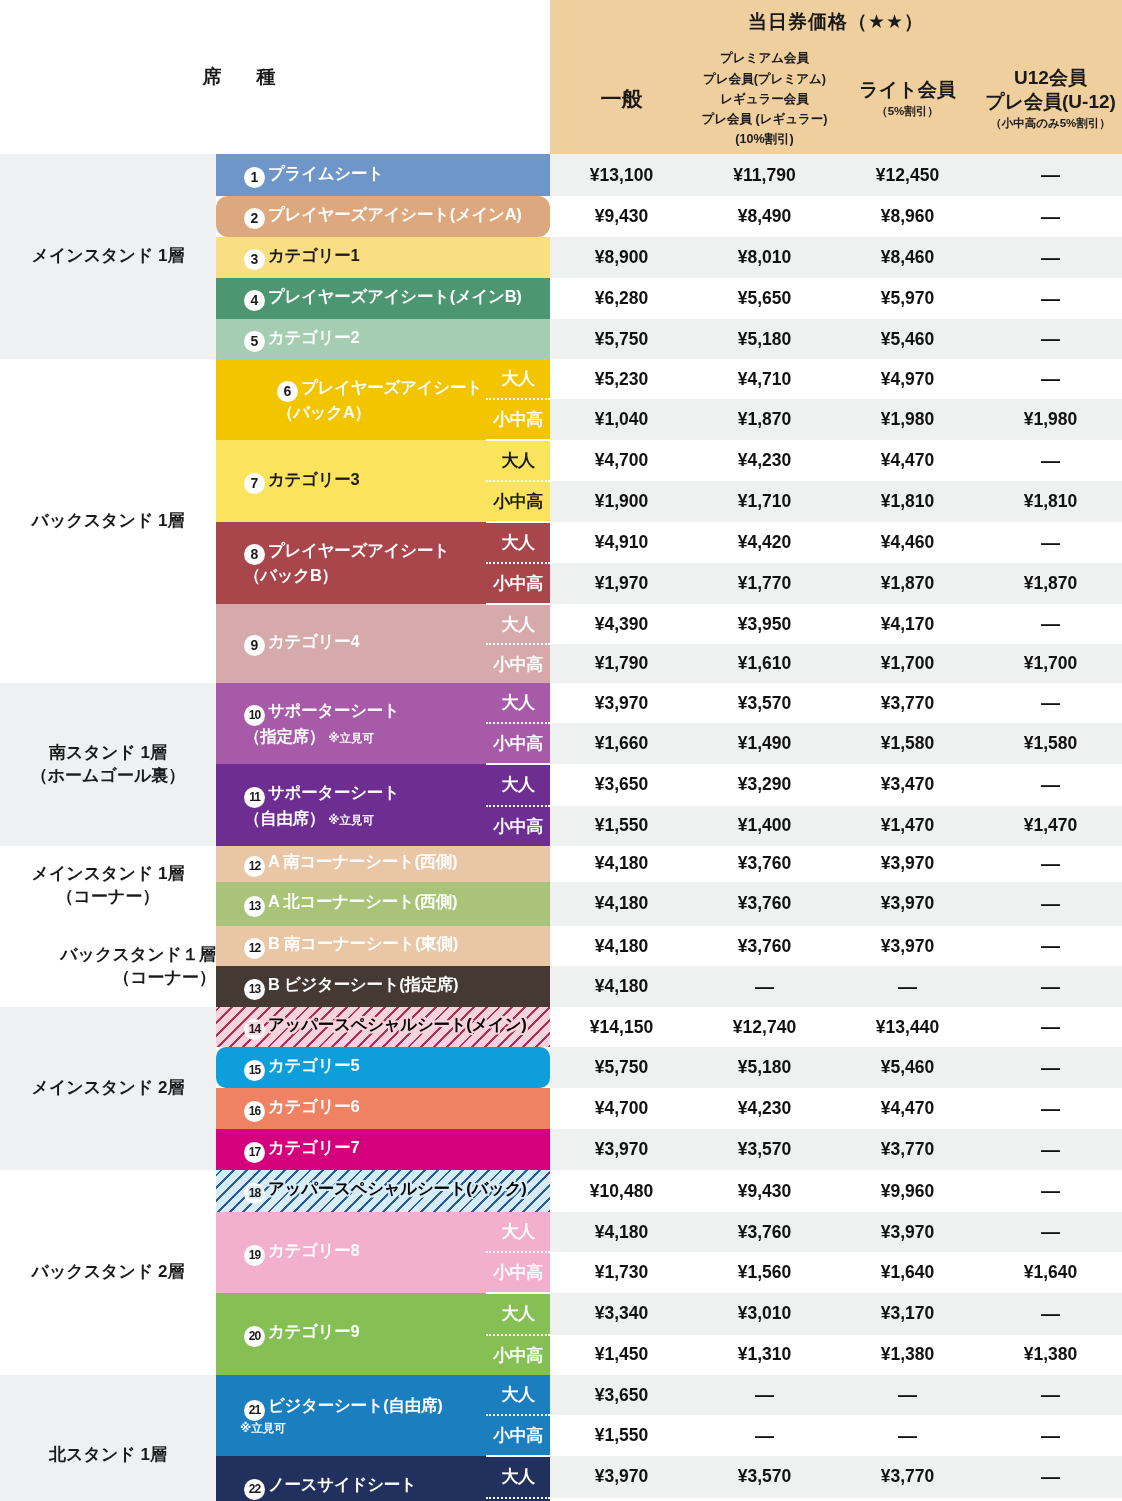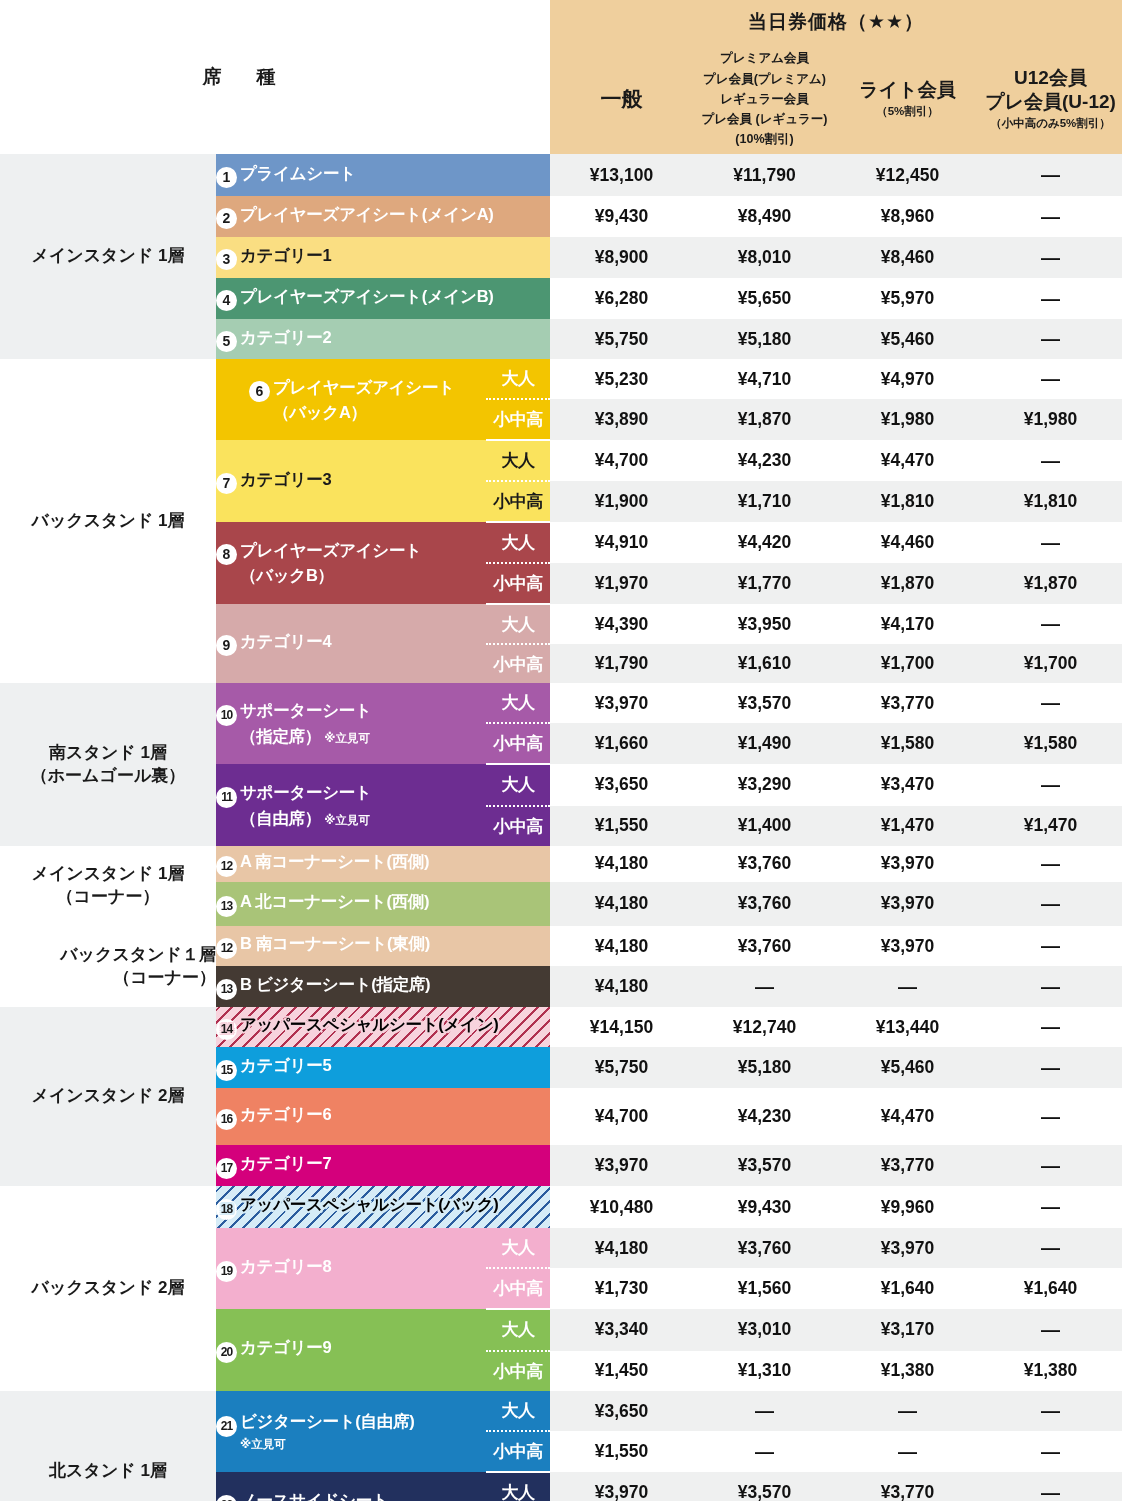--- a/index.html
+++ b/index.html
@@ -39,21 +39,21 @@
 
   
   .seat{position:relative;padding-left:8px;font-size:16.5px;font-weight:bold;line-height:1.22;
         white-space:nowrap;letter-spacing:-0.3px;}
   .seat .num{display:inline-block;width:21px;height:21px;border-radius:50%;background:#fff;color:#1a1a1a;
         font-size:14px;font-weight:bold;text-align:center;line-height:21px;margin-right:3px;vertical-align:-3px;
         letter-spacing:0;}
   .seat .num.n2{font-size:12px;letter-spacing:-1px;}
   .seat .sub{font-size:11.5px;font-weight:bold;letter-spacing:0;}
   .seat .ln2{display:block;margin-left:24px;}
-  .seat .inner{position:relative;z-index:2;}
+  .seat .inner{position:relative;z-index:2;margin-left:28px;}
 
   
   .age{text-align:center;font-size:17px;font-weight:bold;letter-spacing:-0.5px;}
 
   
   .p{text-align:center;font-size:17.5px;font-weight:bold;color:#111;font-family:"Liberation Sans",sans-serif;}
   .rowA{background:#eff0f0;}
   .rowB{background:#ffffff;}
   .dash{font-size:19px;}
 
@@ -66,21 +66,21 @@
   .sc6{background:#f3c500;color:#fff;}
   .sc7{background:#fae35d;color:#1a1a1a;}
   .sc8{background:#a9464b;color:#fff;}
   .sc9{background:#d6aaaa;color:#fff;}
   .sc10{background:#a65aa8;color:#fff;}
   .sc11{background:#6d2d91;color:#fff;}
   .sc12a{background:#e8c6a6;color:#fff;}
   .sc13a{background:#a9c478;color:#fff;}
   .sc12b{background:#e8c6a6;color:#fff;}
   .sc13b{background:#443a33;color:#fff;}
-  .sc15{background:#0e9edc;color:#fff;}
+  .sc15{background:#0e9edc;color:#fff;border-radius:10px;}
   .sc16{background:#ef8263;color:#fff;}
   .sc17{background:#d4007c;color:#fff;}
   .sc19{background:#f3afce;color:#fff;}
   .sc20{background:#86c055;color:#fff;}
   .sc21{background:#1b7fbf;color:#fff;}
   .sc22{background:#22305e;color:#fff;}
 
   
   .hatch14{position:relative;background:#f7d3dd;overflow:hidden;}
   .hatch14::before{content:"";position:absolute;inset:0;z-index:1;
@@ -139,21 +139,21 @@
       </tr>
       <tr>
         <td class="stand bL dB dR" rowspan="5" style="height:205px;">メインスタンド 1層</td>
         <td class="seat sc1  wB" colspan="2" rowspan="1" style="height:42px;"><span class="inner"><span class="num">1</span><span>プライムシート</span></span></td>
         <td class="p rowA bL dR dB">¥13,100</td>
         <td class="p rowA bL dR dB">¥11,790</td>
         <td class="p rowA bL dR dB">¥12,450</td>
         <td class="p rowA bL bR dB"><span class="dash">—</span></td>
       </tr>
       <tr>
-        <td class="seat sc2  wB" colspan="2" rowspan="1" style="height:41px;"><span class="inner"><span class="num">2</span><span>プレイヤーズアイシート(メインA)</span></span></td>
+        <td class="seat sc2  wB" colspan="2" rowspan="1" style="height:41px;border-radius:12px;"><span class="inner"><span class="num">2</span><span>プレイヤーズアイシート(メインA)</span></span></td>
         <td class="p rowB bL dR dB">¥9,430</td>
         <td class="p rowB bL dR dB">¥8,490</td>
         <td class="p rowB bL dR dB">¥8,960</td>
         <td class="p rowB bL bR dB"><span class="dash">—</span></td>
       </tr>
       <tr>
         <td class="seat sc3  wB" colspan="2" rowspan="1" style="height:41px;"><span class="inner"><span class="num">3</span><span>カテゴリー1</span></span></td>
         <td class="p rowA bL dR dB">¥8,900</td>
         <td class="p rowA bL dR dB">¥8,010</td>
         <td class="p rowA bL dR dB">¥8,460</td>
@@ -177,21 +177,21 @@
         <td class="stand-w bL dB dR" rowspan="8" style="height:310px;">バックスタンド 1層</td>
         <td class="seat sc6 wR wB" colspan="1" rowspan="2" style="height:78px;padding-left:33px;"><span class="inner"><span class="num">6</span><span>プレイヤーズアイシート</span></span><span class="inner ln2">（バックA）</span></td>
         <td class="age sc6" style="height:39px;border-bottom:2px dotted #fff;">大人</td>
         <td class="p rowB bL dR dB">¥5,230</td>
         <td class="p rowB bL dR dB">¥4,710</td>
         <td class="p rowB bL dR dB">¥4,970</td>
         <td class="p rowB bL bR dB"><span class="dash">—</span></td>
       </tr>
       <tr>
         <td class="age sc6" style="height:39px;border-bottom:2px solid #fff;">小中高</td>
-        <td class="p rowA bL dR dB">¥3,890</td>
+        <td class="p rowA bL dR dB">¥1,040</td>
         <td class="p rowA bL dR dB">¥1,870</td>
         <td class="p rowA bL dR dB">¥1,980</td>
         <td class="p rowA bL bR dB">¥1,980</td>
       </tr>
       <tr>
         <td class="seat sc7 wR wB" colspan="1" rowspan="2" style="height:78px;"><span class="inner"><span class="num">7</span><span>カテゴリー3</span></span></td>
         <td class="age sc7" style="height:39px;border-bottom:2px dotted #fff;">大人</td>
         <td class="p rowB bL dR dB">¥4,700</td>
         <td class="p rowB bL dR dB">¥4,230</td>
         <td class="p rowB bL dR dB">¥4,470</td>
@@ -304,21 +304,21 @@
         <td class="p rowB bL bR dB"><span class="dash">—</span></td>
       </tr>
       <tr>
         <td class="seat sc15  wB" colspan="2" rowspan="1" style="height:41px;"><span class="inner"><span class="num n2">15</span><span>カテゴリー5</span></span></td>
         <td class="p rowA bL dR dB">¥5,750</td>
         <td class="p rowA bL dR dB">¥5,180</td>
         <td class="p rowA bL dR dB">¥5,460</td>
         <td class="p rowA bL bR dB"><span class="dash">—</span></td>
       </tr>
       <tr>
-        <td class="seat sc16  wB" colspan="2" rowspan="1" style="height:57px;"><span class="inner"><span class="num n2">16</span><span>カテゴリー6</span></span></td>
+        <td class="seat sc16  wB" colspan="2" rowspan="1" style="height:41px;"><span class="inner"><span class="num n2">16</span><span>カテゴリー6</span></span></td>
         <td class="p rowB bL dR dB">¥4,700</td>
         <td class="p rowB bL dR dB">¥4,230</td>
         <td class="p rowB bL dR dB">¥4,470</td>
         <td class="p rowB bL bR dB"><span class="dash">—</span></td>
       </tr>
       <tr>
         <td class="seat sc17  " colspan="2" rowspan="1" style="height:41px;"><span class="inner"><span class="num n2">17</span><span>カテゴリー7</span></span></td>
         <td class="p rowA bL dR dB">¥3,970</td>
         <td class="p rowA bL dR dB">¥3,570</td>
         <td class="p rowA bL dR dB">¥3,770</td>

